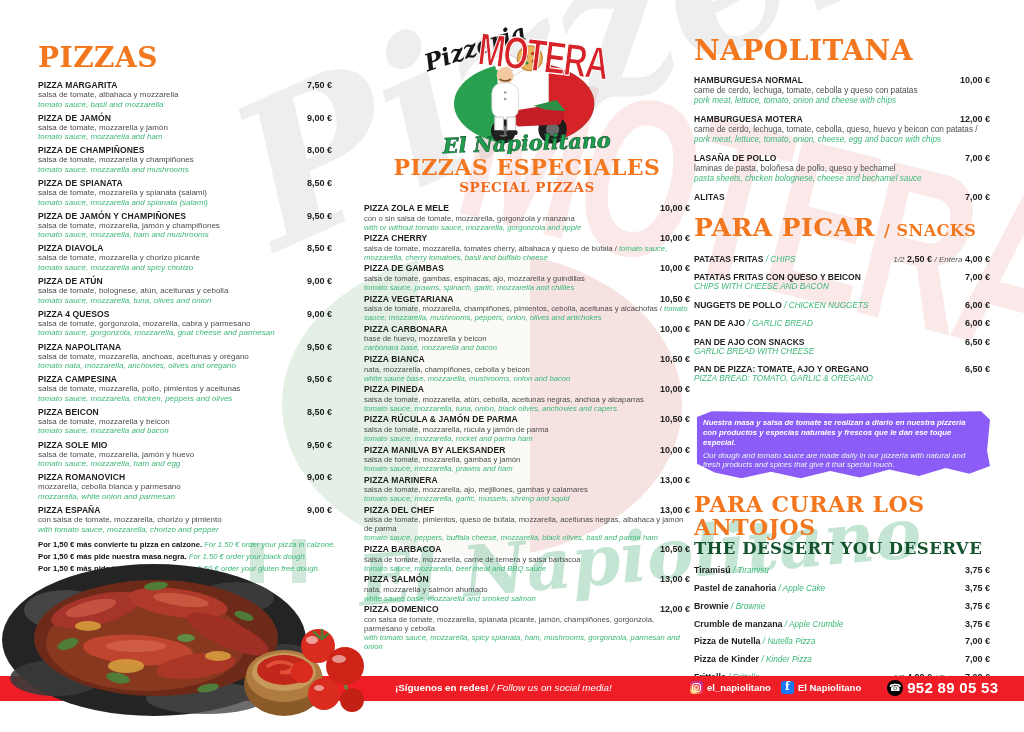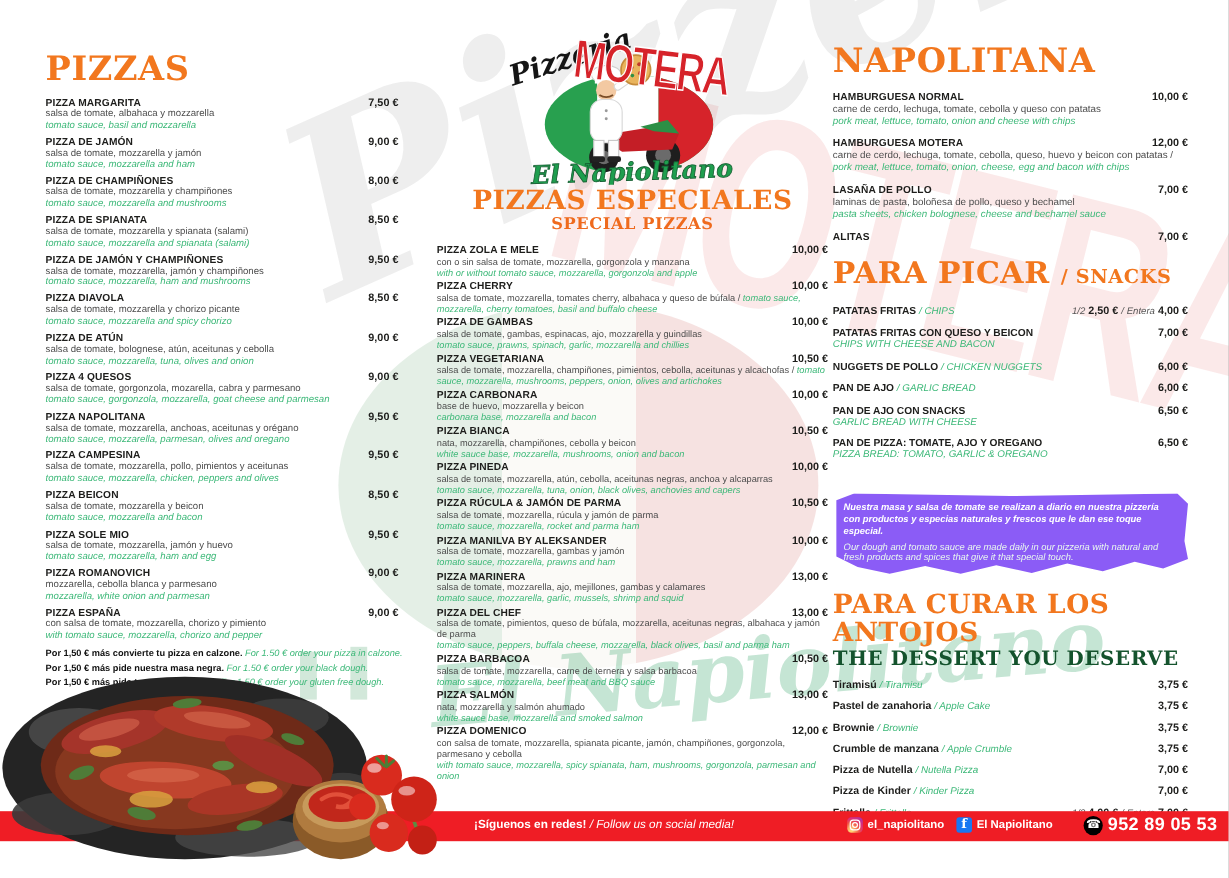--- a/index.html
+++ b/index.html
@@ -77,21 +77,21 @@
   #note-en{color:#e9f8ef;}
 
   
   #logo{width:230px;height:128px;margin:0 auto;display:block;}
 
   
   #footer-bar{position:absolute;left:0;top:676px;width:1024px;height:25px;background:#ef1d25;z-index:3;}
   #follow{position:absolute;left:395px;top:6px;color:#fff;font-size:9.8px;white-space:nowrap;}
   #follow b{font-weight:bold;}
   #follow i{font-style:italic;font-weight:normal;}
-  #social{position:absolute;left:706px;top:3px;display:flex;align-items:center;gap:10px;color:#fff;}
+  #social{position:absolute;left:690px;top:3px;display:flex;align-items:center;gap:10px;color:#fff;}
   .sgroup{display:flex;align-items:center;gap:4px;}
   .handle{font-size:9.5px;font-weight:bold;white-space:nowrap;}
   #phone-group{margin-left:16px;}
   #phone-number{font-size:15px;font-weight:bold;letter-spacing:.3px;white-space:nowrap;}
   .ig-icon{width:13px;height:13px;border-radius:3.5px;position:relative;
     background:radial-gradient(circle at 25% 85%,#fed373 8%,#f15245 45%,#d92e7f 68%,#9b36b7 92%);}
   .ig-icon::before{content:"";position:absolute;inset:1.8px;border:1.2px solid #fff;border-radius:3px;}
   .ig-icon::after{content:"";position:absolute;inset:4.1px;border:1.1px solid #fff;border-radius:50%;}
   .fb-icon{width:13px;height:13px;border-radius:2.5px;background:#1877f2;position:relative;}
   .fb-icon::after{content:"f";position:absolute;left:0;right:0;top:-1px;text-align:center;
@@ -171,21 +171,21 @@
             <span class="m-name">PIZZA 4 QUESOS</span>
             <span class="m-price">9,00 €</span>
           </div>
           <div class="m-desc"><span class="m-es">salsa de tomate, gorgonzola, mozarella, cabra y parmesano</span><span class="m-en" style="display: block;">tomato sauce, gorgonzola, mozzarella, goat cheese and parmesan</span></div>
         </div>
         <div class="m-item">
           <div class="m-row">
             <span class="m-name">PIZZA NAPOLITANA</span>
             <span class="m-price">9,50 €</span>
           </div>
-          <div class="m-desc"><span class="m-es">salsa de tomate, mozzarella, anchoas, aceitunas y orégano</span><span class="m-en" style="display: block;">tomato sauce, mozzarella, parmesan, olives and oregano</span></div>
+          <div class="m-desc"><span class="m-es">salsa de tomate, mozzarella, anchoas, aceitunas y orégano</span><span class="m-en" style="display: block;">tomato nata, mozzarella, anchovies, olives and oregano</span></div>
         </div>
         <div class="m-item">
           <div class="m-row">
             <span class="m-name">PIZZA CAMPESINA</span>
             <span class="m-price">9,50 €</span>
           </div>
           <div class="m-desc"><span class="m-es">salsa de tomate, mozzarella, pollo, pimientos y aceitunas</span><span class="m-en" style="display: block;">tomato sauce, mozzarella, chicken, peppers and olives</span></div>
         </div>
         <div class="m-item">
           <div class="m-row">

